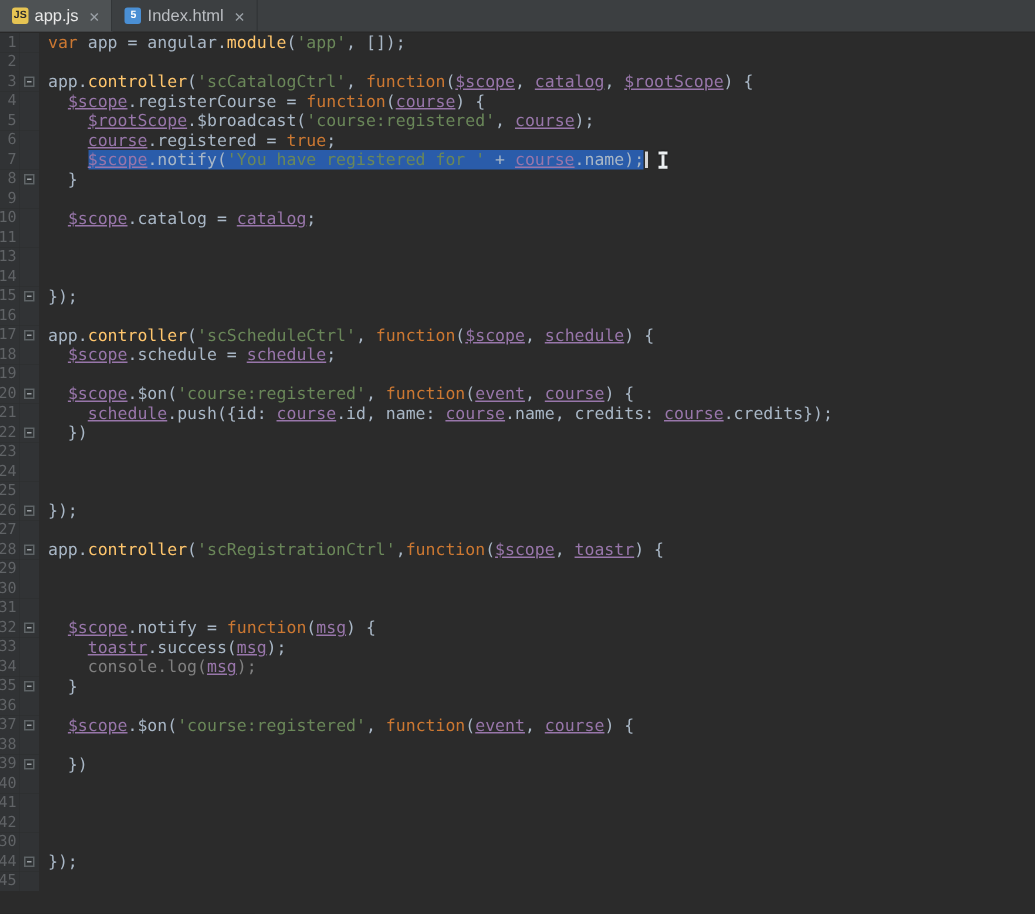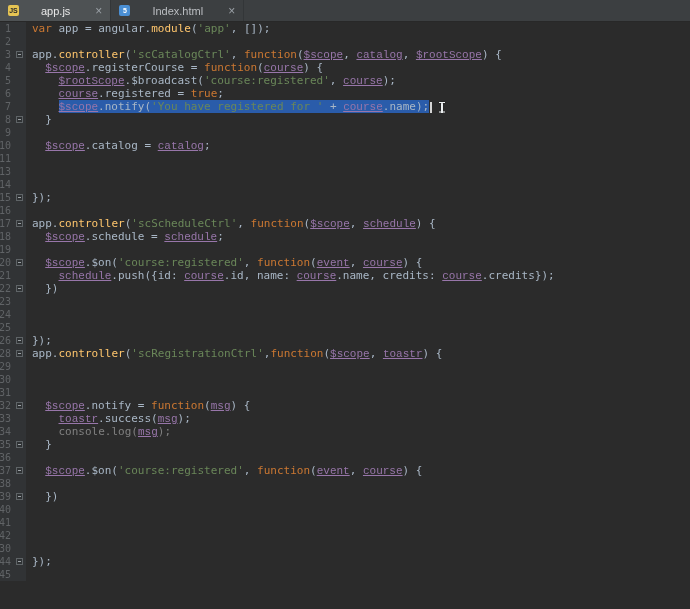--- a/index.html
+++ b/index.html
@@ -8,21 +8,21 @@
     background:var(--editor_bg,#2b2b2b);
     font-family:"DejaVu Sans Mono","Liberation Mono",monospace;
   }
   
   .tab-bar{
     height:22px;background:var(--tab_bar_bg,#3c3f41);
     display:flex;align-items:stretch;
     border-bottom:1px solid #282828;box-sizing:border-box;
   }
   .tab{
-    display:flex;align-items:center;gap:22px;padding:0 8px;
+    display:flex;align-items:center;gap:4px;padding:0 8px;
     font-family:"Liberation Sans","DejaVu Sans",sans-serif;
     font-size:11px;color:#bbbec2;border-right:1px solid #333638;cursor:default;
   }
   .tab.active{background:var(--active_tab_bg,#4e5254);color:#e9e9e9;}
   .file-icon{
     width:11px;height:11px;border-radius:2px;flex:none;
     display:flex;align-items:center;justify-content:center;
     font-family:"Liberation Sans",sans-serif;font-size:7px;font-weight:bold;line-height:1;
   }
   .file-icon.js{background:#e6c453;color:#2b2b2b;}
@@ -36,21 +36,21 @@
   .foldcol{flex:none;width:13px;background:var(--gutter_bg,#313335);display:flex;justify-content:center;}
   .fold-marker{
     width:7px;height:7px;box-sizing:border-box;margin-top:3px;position:relative;
     border:1px solid #5f6467;background:#2f3234;
   }
   .fold-marker::after{content:"";position:absolute;left:1px;right:1px;top:2px;height:1px;background:#9da2a6;}
   .code{flex:1;padding-left:6px;color:var(--default_text,#a9b7c6);}
   .kw{color:var(--keyword,#cc7832);text-align:right;}
   .str{color:var(--string,#6a8759);}
   .fn{color:var(--function_name,#ffc66d);text-align:right;}
-  .pu{color:var(--parameter,#9876aa);text-decoration:underline;font-family:Liberation Mono, monospace;}
+  .pu{color:var(--parameter,#9876aa);text-decoration:underline;}
   .d{color:var(--default_text,#a9b7c6);}
   .dim{color:var(--dimmed,#808080);margin-top:36px;}
   .sel{background:var(--selection,#2a5caa);}
   .caret{display:inline-block;width:2px;height:11px;background:var(--caret,#d4d4d4);vertical-align:middle;margin-left:1px;}
   .ibeam{position:relative;display:inline-block;width:9px;height:13px;margin-left:5px;vertical-align:middle;}
   .ibeam::before{content:"";position:absolute;left:4px;top:1px;bottom:1px;width:1.5px;background:#eceff1;box-shadow:0 0 1px #000;}
   .ibeam::after{content:"";position:absolute;top:1px;left:1.5px;width:6px;height:1.5px;background:#eceff1;box-shadow:0 9.5px 0 #eceff1,0 0 1px #000;}
 </style>
 </head>
 <body>
@@ -89,20 +89,21 @@
       <div class="line"><span class="gutter"><span class="ln">17</span></span><span class="foldcol"><span class="fold-marker"></span></span><span class="code"><span class="d">app.</span><span class="fn">controller</span><span class="d">(</span><span class="str">'scScheduleCtrl'</span><span class="d">, </span><span class="kw">function</span><span class="d">(</span><span class="pu">$scope</span><span class="d">, </span><span class="pu">schedule</span><span class="d">) {</span></span></div>
       <div class="line"><span class="gutter"><span class="ln">18</span></span><span class="foldcol"></span><span class="code"><span class="d">  </span><span class="pu">$scope</span><span class="d">.schedule = </span><span class="pu">schedule</span><span class="d">;</span></span></div>
       <div class="line"><span class="gutter"><span class="ln">19</span></span><span class="foldcol"></span><span class="code"></span></div>
       <div class="line"><span class="gutter"><span class="ln">20</span></span><span class="foldcol"><span class="fold-marker"></span></span><span class="code"><span class="d">  </span><span class="pu">$scope</span><span class="d">.$on(</span><span class="str">'course:registered'</span><span class="d">, </span><span class="kw">function</span><span class="d">(</span><span class="pu">event</span><span class="d">, </span><span class="pu">course</span><span class="d">) {</span></span></div>
       <div class="line"><span class="gutter"><span class="ln">21</span></span><span class="foldcol"></span><span class="code"><span class="d">    </span><span class="pu">schedule</span><span class="d">.push({id: </span><span class="pu">course</span><span class="d">.id, name: </span><span class="pu">course</span><span class="d">.name, credits: </span><span class="pu">course</span><span class="d">.credits});</span></span></div>
       <div class="line"><span class="gutter"><span class="ln">22</span></span><span class="foldcol"><span class="fold-marker"></span></span><span class="code"><span class="d">  })</span></span></div>
       <div class="line"><span class="gutter"><span class="ln">23</span></span><span class="foldcol"></span><span class="code"></span></div>
       <div class="line"><span class="gutter"><span class="ln">24</span></span><span class="foldcol"></span><span class="code"></span></div>
       <div class="line"><span class="gutter"><span class="ln">25</span></span><span class="foldcol"></span><span class="code"></span></div>
       <div class="line"><span class="gutter"><span class="ln">26</span></span><span class="foldcol"><span class="fold-marker"></span></span><span class="code"><span class="d">});</span></span></div>
+      <div class="line"><span class="gutter"><span class="ln">27</span></span><span class="foldcol"></span><span class="code"></span></div>
       <div class="line"><span class="gutter"><span class="ln">28</span></span><span class="foldcol"><span class="fold-marker"></span></span><span class="code"><span class="d">app.</span><span class="fn">controller</span><span class="d">(</span><span class="str">'scRegistrationCtrl'</span><span class="d">,</span><span class="kw">function</span><span class="d">(</span><span class="pu">$scope</span><span class="d">, </span><span class="pu">toastr</span><span class="d">) {</span></span></div>
       <div class="line"><span class="gutter"><span class="ln">29</span></span><span class="foldcol"></span><span class="code"></span></div>
       <div class="line"><span class="gutter"><span class="ln">30</span></span><span class="foldcol"></span><span class="code"></span></div>
       <div class="line"><span class="gutter"><span class="ln">31</span></span><span class="foldcol"></span><span class="code"></span></div>
       <div class="line"><span class="gutter"><span class="ln">32</span></span><span class="foldcol"><span class="fold-marker"></span></span><span class="code"><span class="d">  </span><span class="pu">$scope</span><span class="d">.notify = </span><span class="kw">function</span><span class="d">(</span><span class="pu">msg</span><span class="d">) {</span></span></div>
       <div class="line"><span class="gutter"><span class="ln">33</span></span><span class="foldcol"></span><span class="code"><span class="d">    </span><span class="pu">toastr</span><span class="d">.success(</span><span class="pu">msg</span><span class="d">);</span></span></div>
       <div class="line"><span class="gutter"><span class="ln">34</span></span><span class="foldcol"></span><span class="code"><span class="dim">    console.log(</span><span class="pu">msg</span><span class="dim">);</span></span></div>
       <div class="line"><span class="gutter"><span class="ln">35</span></span><span class="foldcol"><span class="fold-marker"></span></span><span class="code"><span class="d">  }</span></span></div>
       <div class="line"><span class="gutter"><span class="ln">36</span></span><span class="foldcol"></span><span class="code"></span></div>
       <div class="line"><span class="gutter"><span class="ln">37</span></span><span class="foldcol"><span class="fold-marker"></span></span><span class="code"><span class="d">  </span><span class="pu">$scope</span><span class="d">.$on(</span><span class="str">'course:registered'</span><span class="d">, </span><span class="kw">function</span><span class="d">(</span><span class="pu">event</span><span class="d">, </span><span class="pu">course</span><span class="d">) {</span></span></div>

